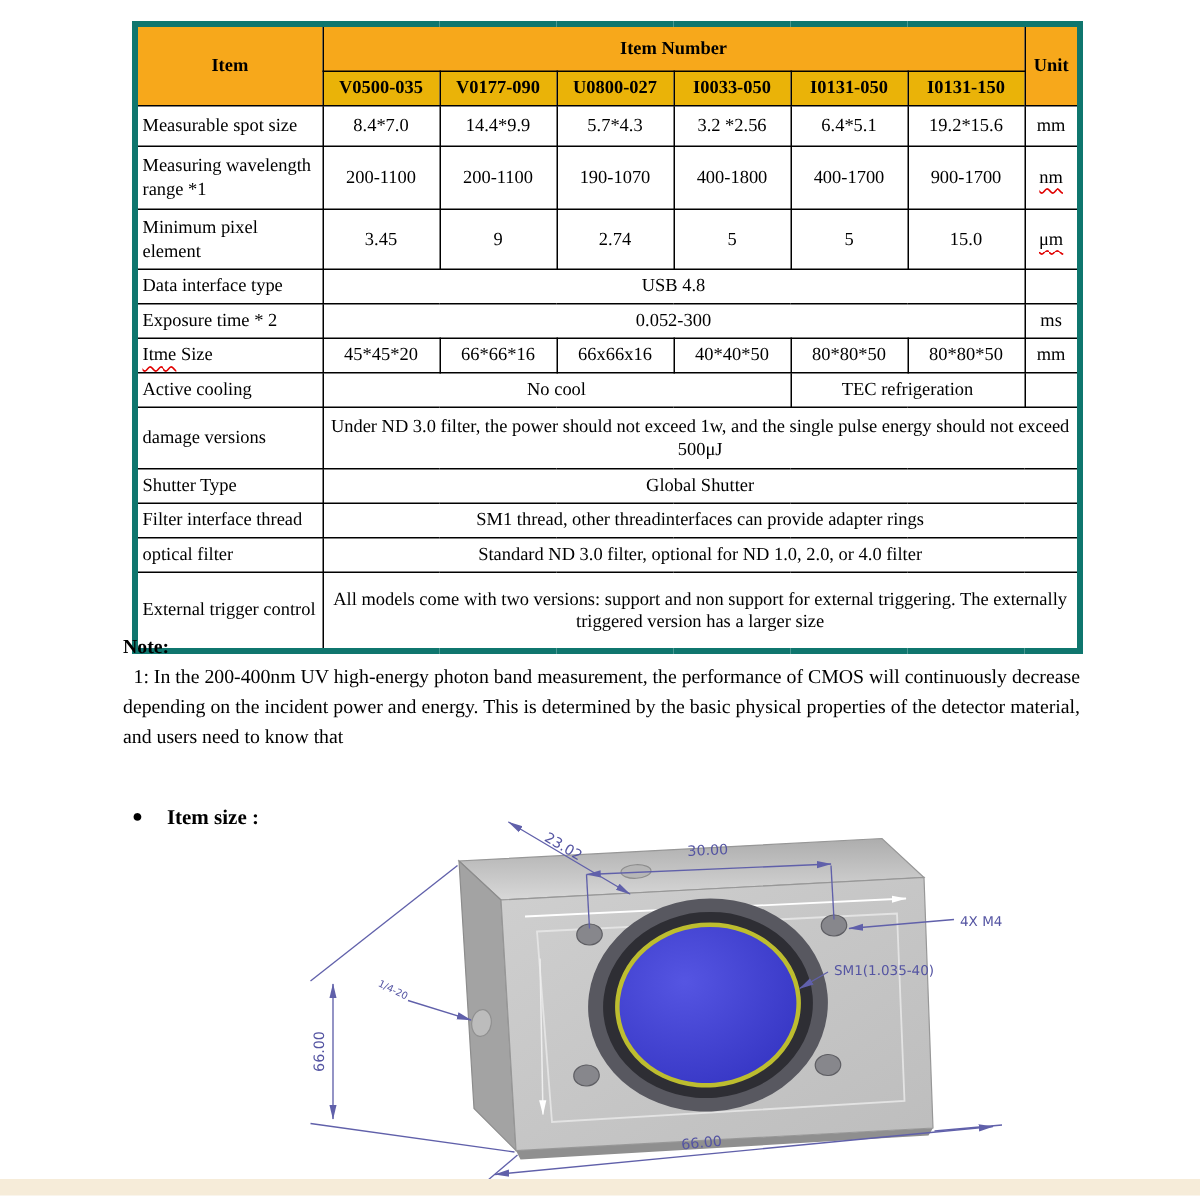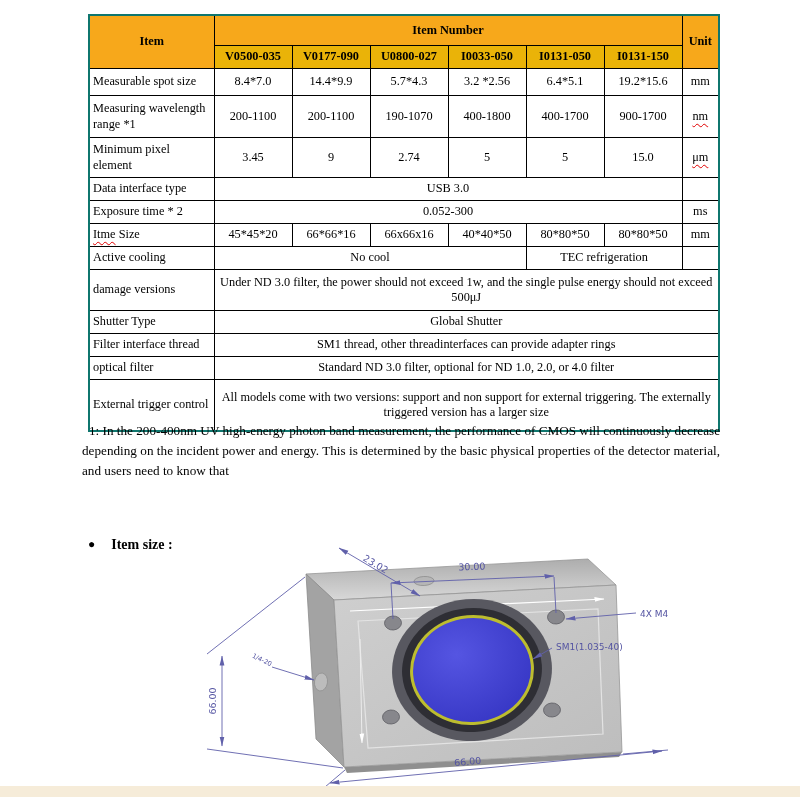--- a/index.html
+++ b/index.html
@@ -1,21 +1,21 @@
 <!DOCTYPE html>
 <html><head>
 <meta charset="utf-8">
 <style>
   html,body{margin:0;padding:0;width:800px;height:800px;background:#ffffff;overflow:hidden;
     font-family:"Liberation Serif","DejaVu Serif",serif;color:#000;}
   #page{position:relative;width:800px;height:800px;}
 
   
   table.spec{position:absolute;left:88px;top:14px;width:630px;border-collapse:collapse;
-    table-layout:fixed;border:2px solid #0f766e;}
+    table-layout:fixed;border:4px solid #0f766e;}
   table.spec td,table.spec th{border:1px solid #000;font-size:12.3px;line-height:1.25;
     padding:1px 3px;overflow:hidden;}
   th.hdr{background:#F7A81B;font-size:13.5px;font-weight:bold;text-align:center;}
   th.model{background:#eab308;font-size:12.4px;font-weight:bold;text-align:center;}
   td.lab{text-align:left;padding-left:5px;}
   td.val{text-align:center;}
   td.unit{text-align:center;}
   tr.r-h1 th{height:27px;}
   tr.r-h2 th{height:20px;}
   tr.r-spot td{height:24px;font-family:Liberation Serif, serif;}
@@ -101,21 +101,21 @@
       <td class="val">3.45</td>
       <td class="val">9</td>
       <td class="val">2.74</td>
       <td class="val">5</td>
       <td class="val">5</td>
       <td class="val">15.0</td>
       <td class="unit"><span class="wavy">μm</span></td>
     </tr>
     <tr class="r-thin">
       <td class="lab">Data interface type</td>
-      <td class="val" colspan="6">USB 3.0</td>
+      <td class="val" colspan="6">USB 4.8</td>
       <td class="unit"></td>
     </tr>
     <tr class="r-thin">
       <td class="lab">Exposure time * 2</td>
       <td class="val" colspan="6">0.052-300</td>
       <td class="unit">ms</td>
     </tr>
     <tr class="r-thin">
       <td class="lab"><span class="wavy">Itme</span> <span>Size</span></td>
       <td class="val">45*45*20</td>
@@ -149,20 +149,21 @@
       <td class="val" colspan="7">Standard ND 3.0 filter, optional for ND 1.0, 2.0, or 4.0 filter</td>
     </tr>
     <tr class="r-trig">
       <td class="lab">External trigger control</td>
       <td class="val" colspan="7">All models come with two versions: support and non support for external triggering. The externally triggered version has a larger size</td>
     </tr>
   </tbody>
     </table>
 
   <div id="notes">
+    <p class="note-title">Note:</p>
     <p class="n1">1: In the 200-400nm UV high-energy photon band measurement, the performance of CMOS will  continuously decrease depending on the incident power and energy.  This is determined by the basic physical properties of the detector material, and users need to know that</p>
   </div>
 
   <div id="itemsize-head">
     <span class="bullet">●</span><span>Item size :</span>
   </div>
 
   <svg id="drawing" width="800" height="263" viewBox="0 0 800 263">
     <defs>
       <marker id="arrB" markerUnits="userSpaceOnUse" markerWidth="10" markerHeight="6" refX="9.5" refY="3" orient="auto-start-reverse">

